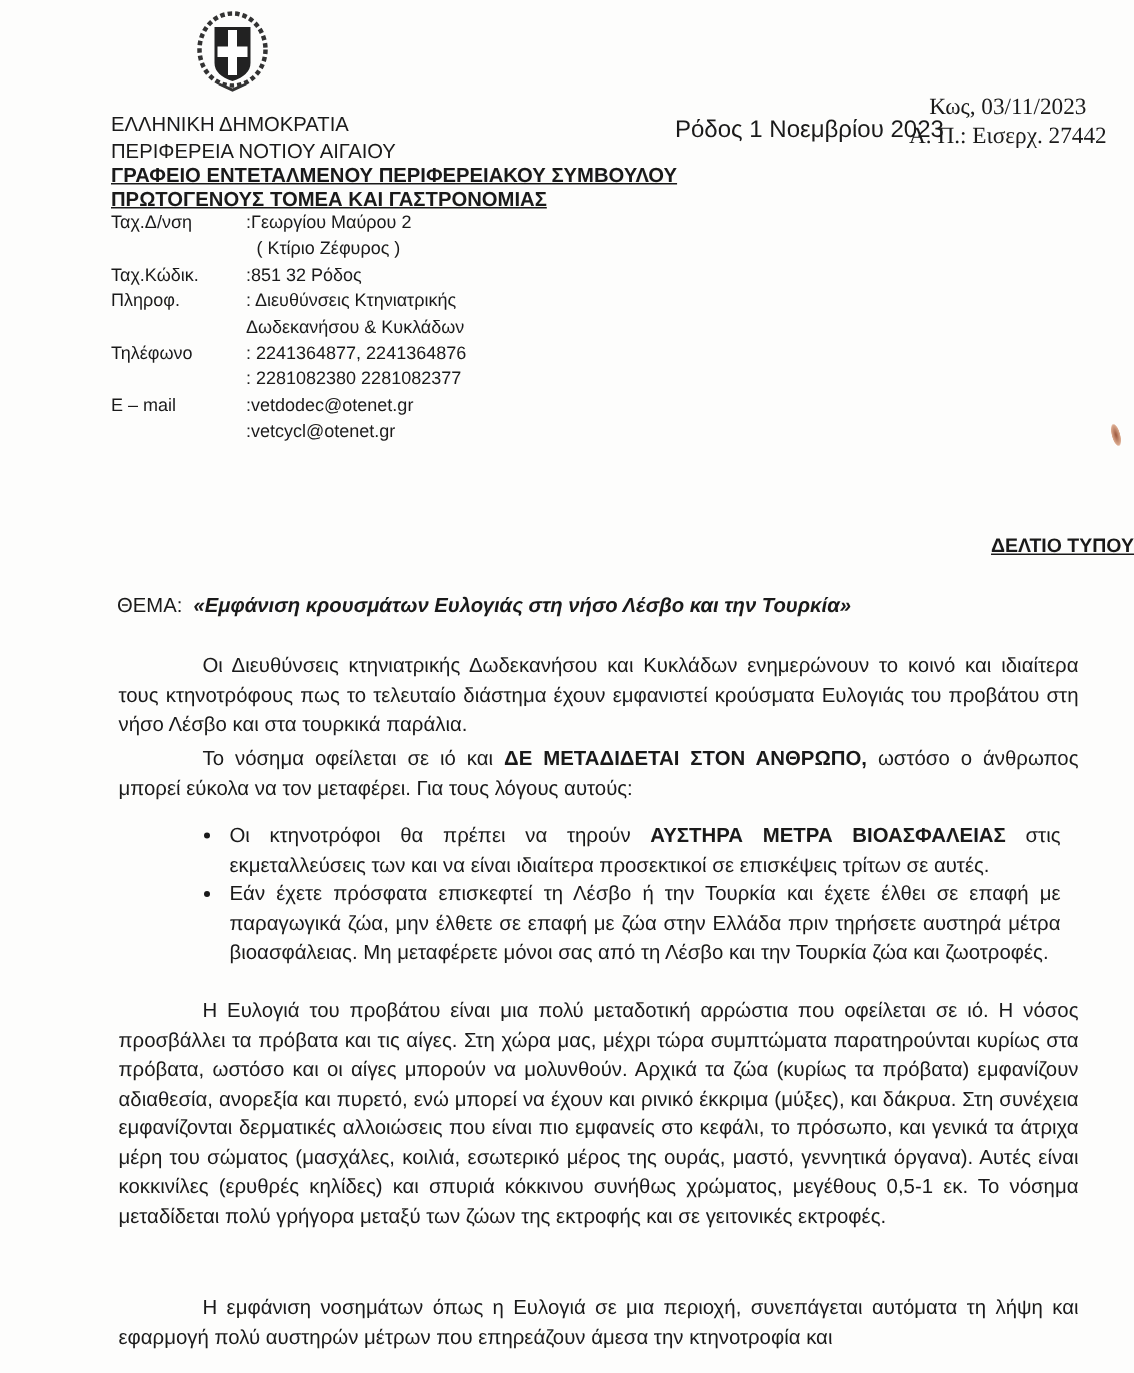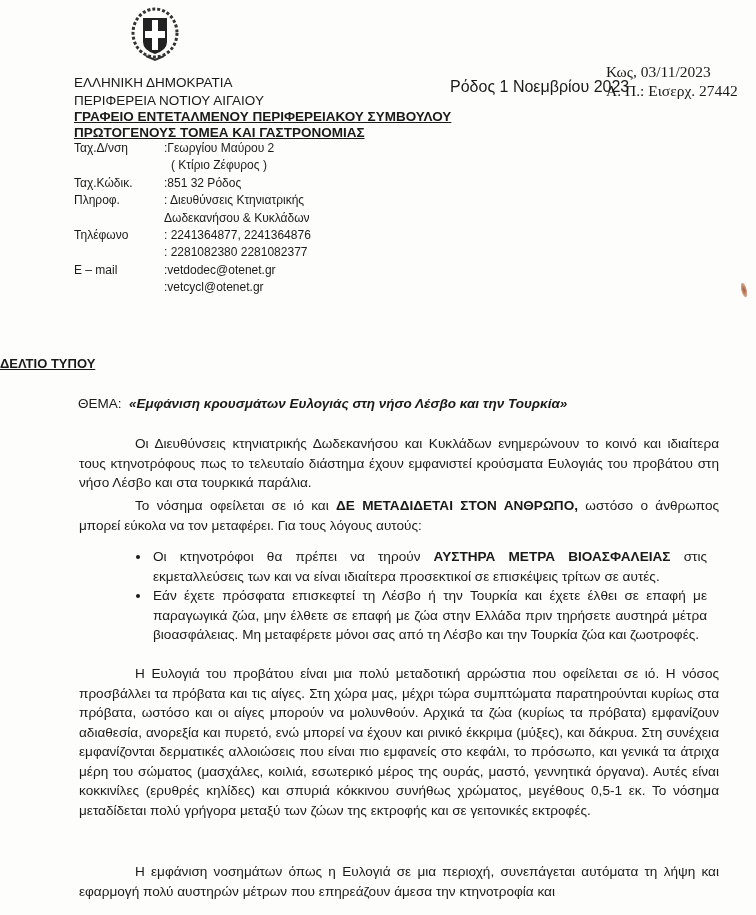--- a/index.html
+++ b/index.html
@@ -7,26 +7,26 @@
     width:756px; height:915px; overflow:hidden; position:relative;
     background:#fdfdfc;
     font-family:"Liberation Sans", sans-serif;
     color:#1a1a1a;
   }
   .abs { position:absolute; }
   .emblem { left:130px; top:6px; width:50px; height:58px; }
   .hdr-line { left:74px; font-size:13.5px; line-height:18px; white-space:nowrap; }
   .hdr-bold { font-weight:bold; text-decoration:underline; }
   .date-rhodes { left:450px; top:78px; font-size:16px; white-space:nowrap; }
-  .date-kos { left:606px; top:62px; font-family:"Liberation Serif", serif; font-size:15.5px; line-height:19px; text-align:left; white-space:nowrap; }
+  .date-kos { left:606px; top:62px; font-family:"Liberation Serif", serif; font-size:15.5px; line-height:19px; text-align:center; white-space:nowrap; }
   .info { left:74px; top:140px; font-size:12px; line-height:17.4px; }
   .info-row { display:flex; }
   .info-label { width:90px; flex:none; }
   .info-val { white-space:nowrap; }
-  .press-title { left:0; width:756px; top:356px; text-align:left; font-weight:bold; font-size:13px; text-decoration:underline; }
+  .press-title { left:0; width:756px; top:356px; text-align:right; font-weight:bold; font-size:13px; text-decoration:underline; }
   .subject { left:78px; top:396px; font-size:13.5px; white-space:nowrap; }
   .subject b { font-style:italic; }
   .body-text { left:79px; width:640px; font-size:13.6px; line-height:19.5px; text-align:justify; }
   .body-text p { margin:0; text-indent:56px; }
   .bullets { margin:12px; padding-left:60px; }
   .bullets li { text-align:justify; padding-left:2px; }
   .stain { left:741px; top:282px; width:6px; height:16px; background:radial-gradient(#8b3a1a,#d49a7a 60%,transparent 70%); transform:rotate(-15deg); opacity:.85; }
 </style>
 </head>
 <body>

